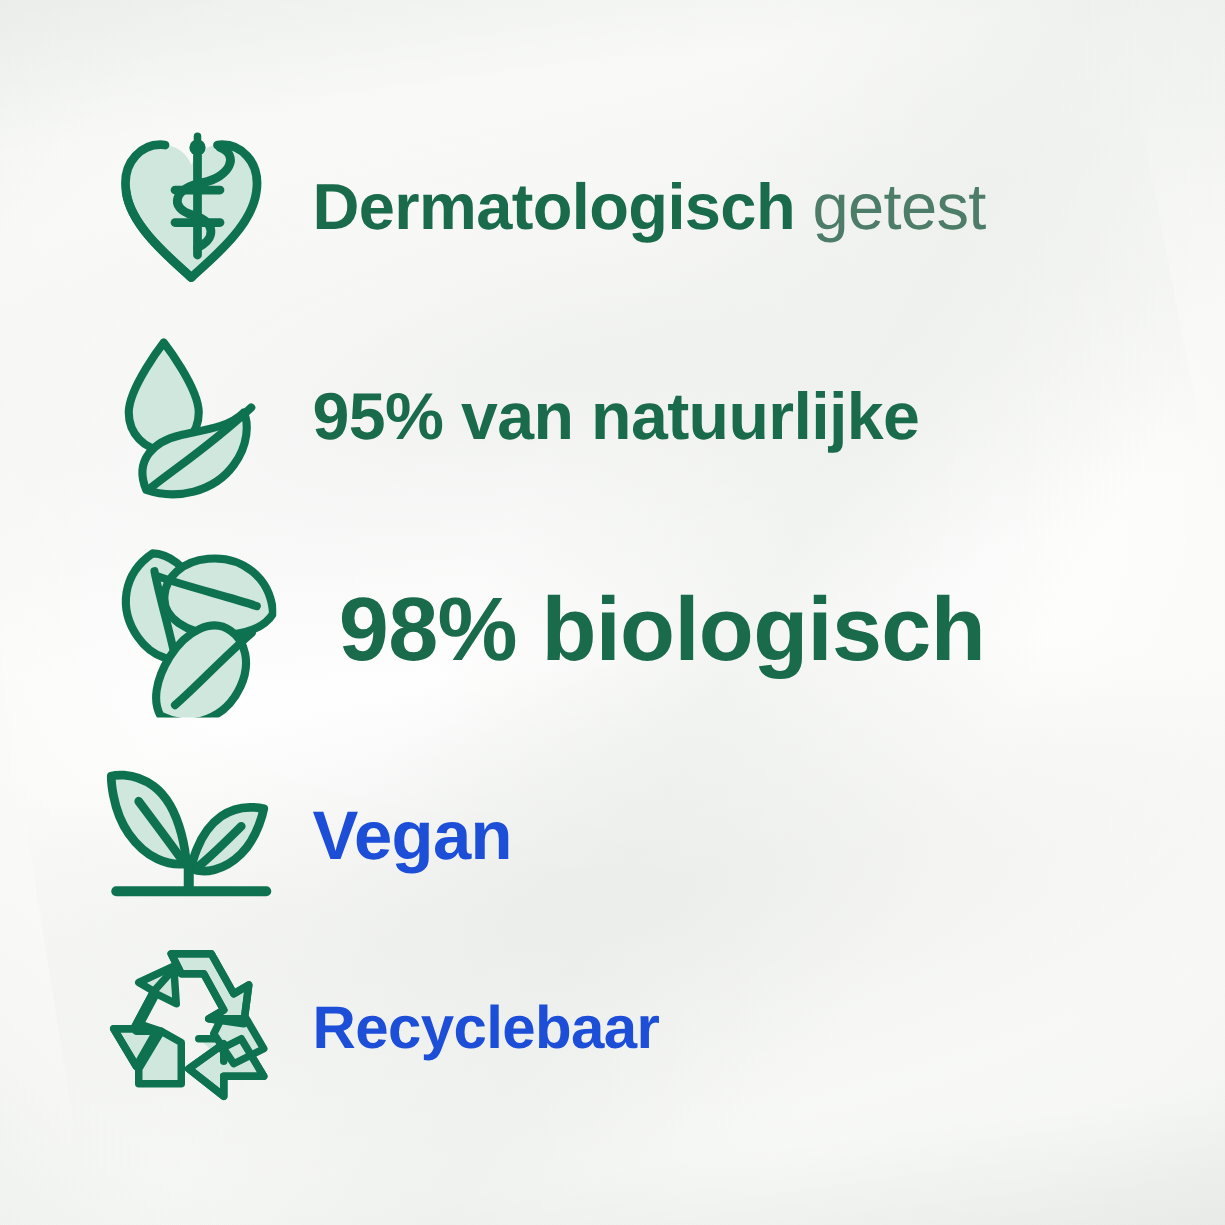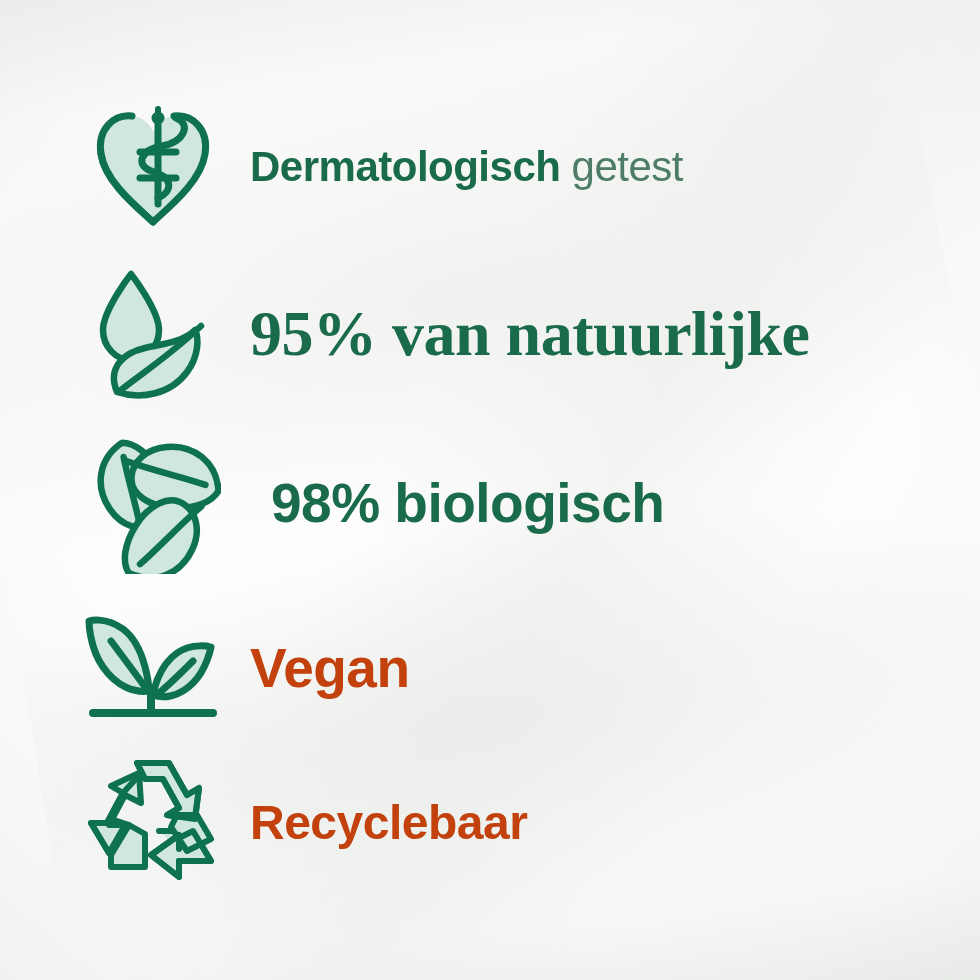--- a/index.html
+++ b/index.html
@@ -110,33 +110,33 @@
   .t-bold {
     font-weight: 700;
     color: #1a6a4c;
   }
   .t-light {
     font-weight: 400;
     color: #4d7d68;
   }
   .t-med {
     font-weight: 600;
-    color: #c2410c;
+    color: #1d4ed8;
   }
 
   
   #row-derm        { top: 100px;  height: 134px; }
   #row-natural     { top: 254px;  height: 160px; }
   #row-biodeg      { top: 424px;  height: 160px; }
   #row-vegan       { top: 600px;  height: 136px; }
   #row-recyclable  { top: 748px;  height: 150px; }
 
-  #row-derm .feature-text       { font-size: 42px; line-height: 1.02; }
-  #row-natural .feature-text    { font-size: 64px; line-height: 1.12; font-family: Liberation Serif, serif; }
-  #row-biodeg .feature-text     { font-size: 55px; line-height: 1.12; margin-left: 43px; }
+  #row-derm .feature-text       { font-size: 52px; line-height: 1.02; }
+  #row-natural .feature-text    { font-size: 53px; line-height: 1.12; }
+  #row-biodeg .feature-text     { font-size: 72px; line-height: 1.12; margin-left: 43px; }
   #row-vegan .feature-text      { font-size: 55px; line-height: 1.02; }
   #row-recyclable .feature-text { font-size: 48px; line-height: 1.02; }
 </style>
 </head>
 <body>
 
 <div id="poster">
 
   <div class="bg-layer bg-base"></div>
   <div class="bg-layer bg-swirl-a"></div>

